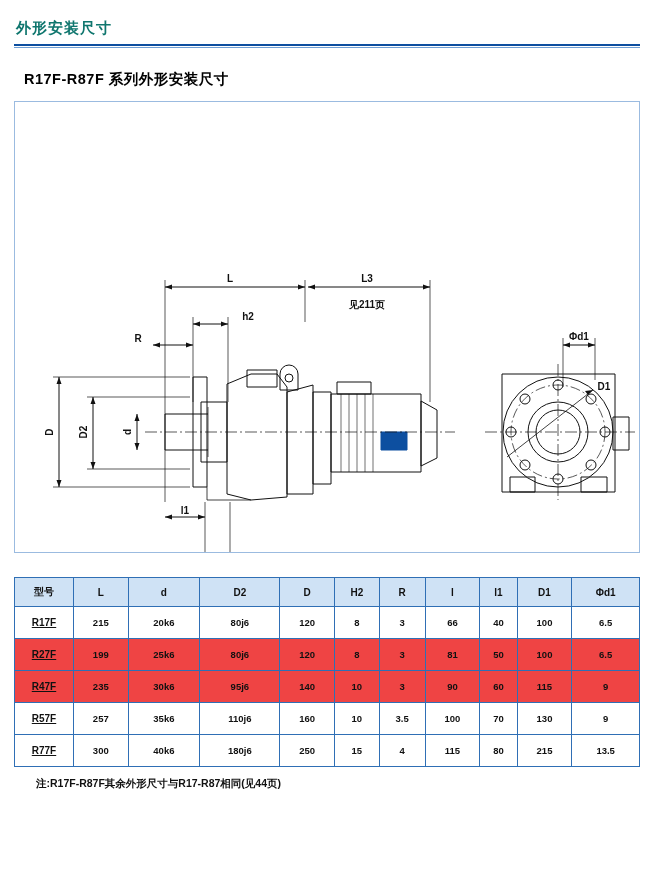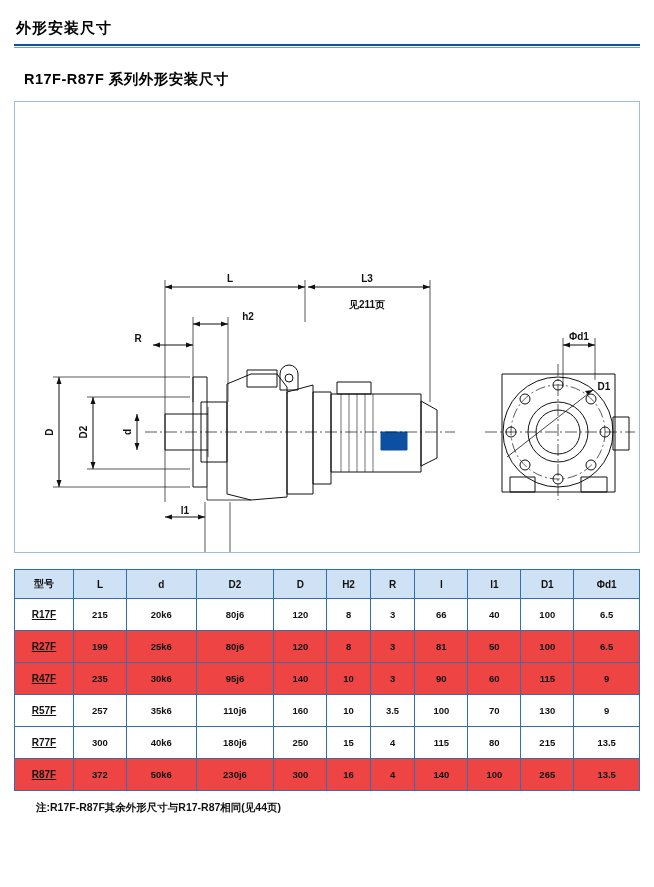--- a/index.html
+++ b/index.html
@@ -25,21 +25,21 @@
   
   .page-header {
     margin-top: 18px;
     position: relative;
     height: 30px;
   }
   .page-header .header-title {
     font-size: 15px;
     font-weight: bold;
     letter-spacing: 1px;
-    color: #000000;
+    color: #0f766e;
     padding-left: 2px;
     line-height: 20px;
   }
   .page-header .header-rule {
     position: absolute;
     left: 0;
     right: 0;
     bottom: 2px;
     height: 2px;
     background: #0d4fa0;
@@ -68,21 +68,21 @@
     height: 452px;
     position: relative;
     background: #fff;
     box-sizing: border-box;
   }
   .drawing-box svg {
     display: block;
   }
   
   table.spec-table {
-    margin-top: 16px;
+    margin-top: 24px;
     border-collapse: collapse;
     width: 100%;
     font-size: 9.5px;
     border-radius: 22px;
   }
   table.spec-table th,
   table.spec-table td {
     border: 1px solid #2f6fb5;
     text-align: center;
     height: 31px;
@@ -344,31 +344,18 @@
         <td>40k6</td>
         <td>180j6</td>
         <td>250</td>
         <td>15</td>
         <td>4</td>
         <td>115</td>
         <td>80</td>
         <td>215</td>
         <td>13.5</td>
       </tr>
-      <tr class="alt">
-        <td class="col-model">R87F</td>
-        <td>372</td>
-        <td>50k6</td>
-        <td>230j6</td>
-        <td>300</td>
-        <td>16</td>
-        <td>4</td>
-        <td>140</td>
-        <td>100</td>
-        <td>265</td>
-        <td>13.5</td>
-      </tr>
     </tbody>
   </table>
 
   <div class="footnote">注:R17F-R87F其余外形尺寸与R17-R87相同(见44页)</div>
 
 </div>
 
 </body></html>

